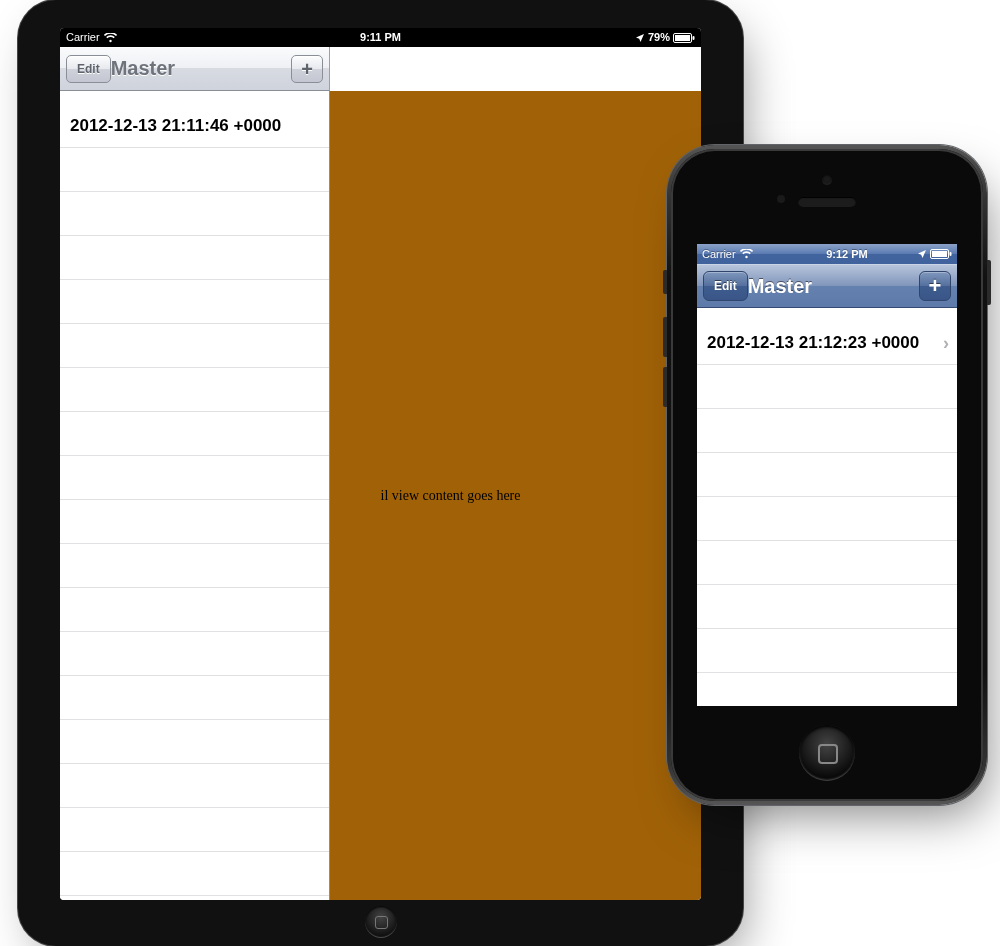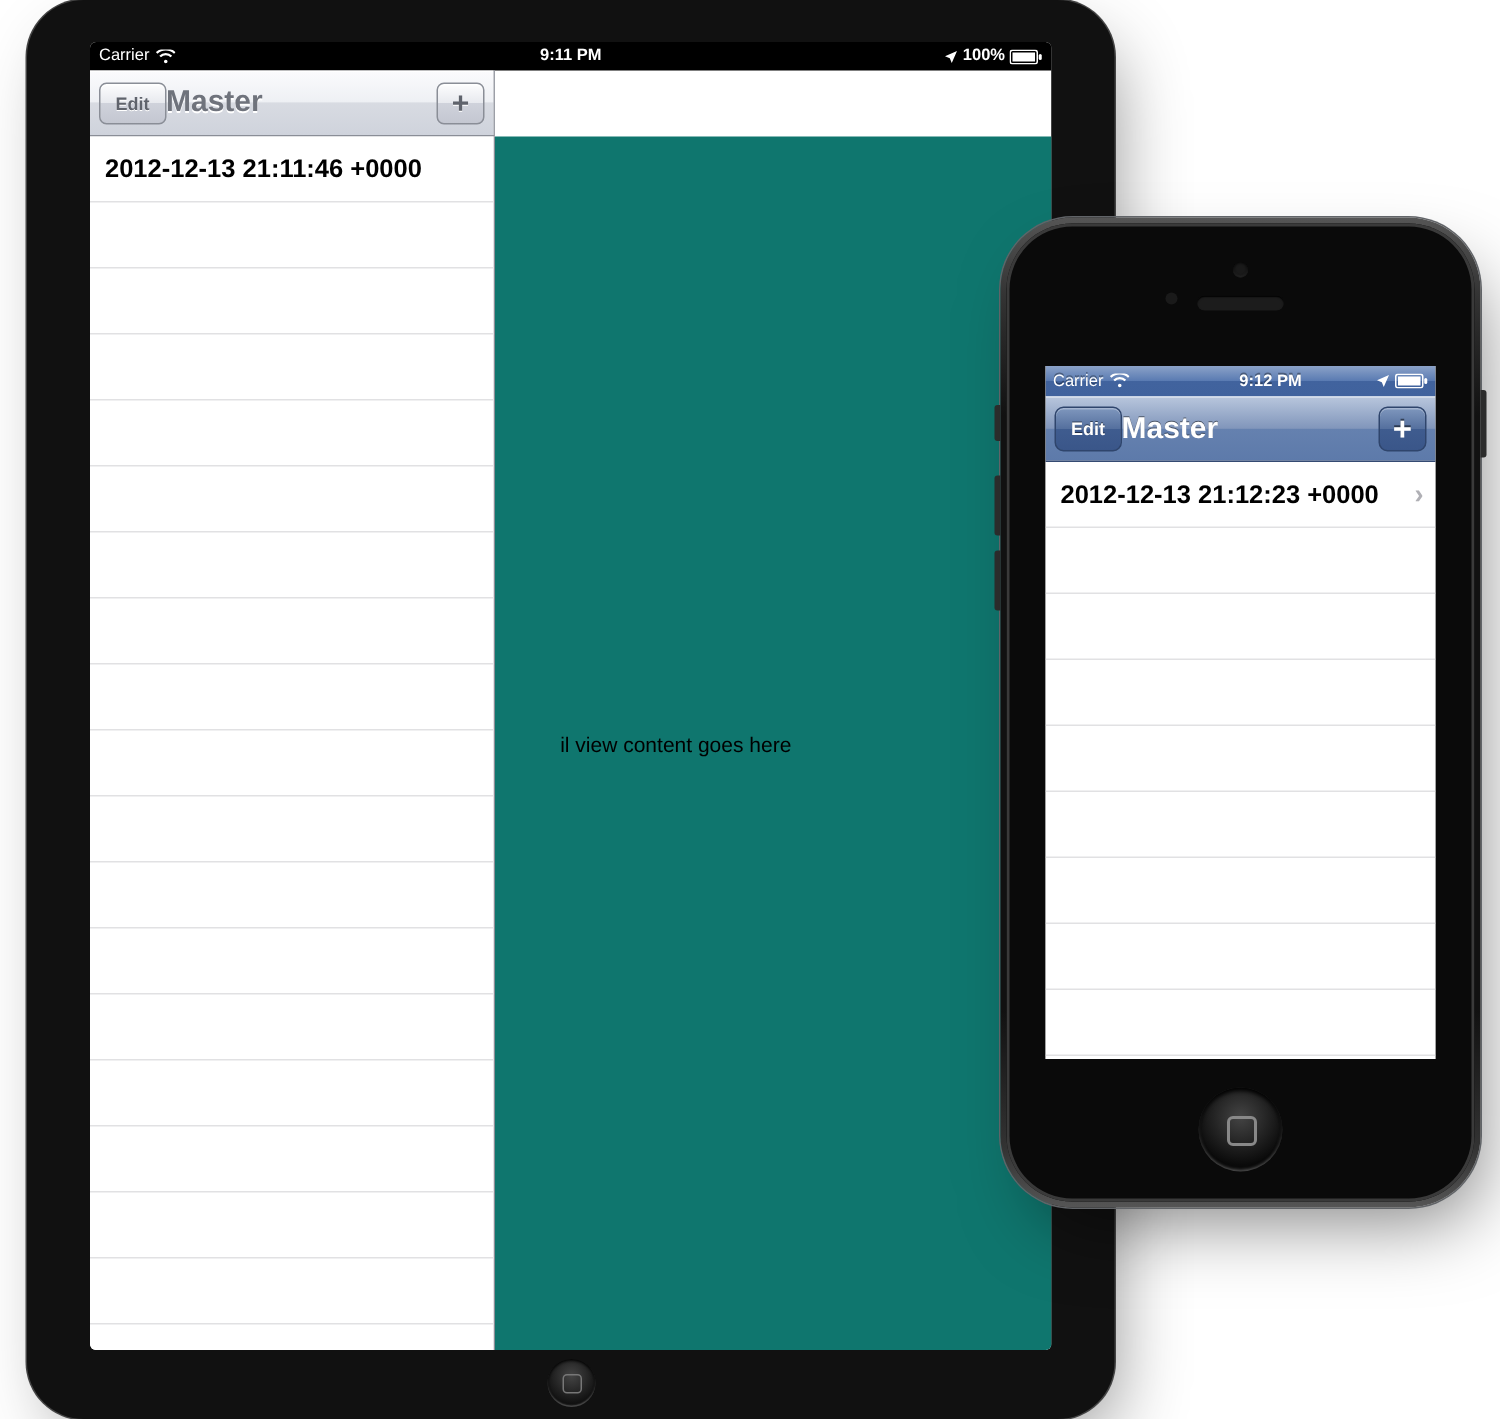--- a/index.html
+++ b/index.html
@@ -49,31 +49,31 @@
     height:28px;padding:0 10px;border-radius:5px;
     background:linear-gradient(#fdfdfe,#e7e9ee 49%,#cfd2db 50%,#c4c7d1);
     border:1px solid #8a8e97;color:#5f636c;font-size:12px;font-weight:700;
     text-shadow:0 1px 0 #fff;box-shadow:inset 0 1px 0 #fff;cursor:pointer;
     display:flex;align-items:center;justify-content:center;
   }
   .btn-grey.plus{width:32px;padding:0;font-size:20px;line-height:1;}
 
   .split{position:absolute;top:63px;left:0;right:0;bottom:0;display:flex;}
   .master-pane{width:270px;border-right:1px solid #8a8e97;display:flex;flex-direction:column;position:relative;}
-  .detail-pane{flex:1;position:relative;background:#0f766e;}
+  .detail-pane{flex:1;position:relative;background:#a16207;font-family:Liberation Serif, serif;}
 
   
   .ipad-nav-row{height:44px;display:flex;}
   .ipad-nav-row .navbar-grey{border-right:1px solid #9c9fa7;}
   .ipad-nav-row .navbar-grey.master{width:270px;}
   .ipad-nav-row .navbar-grey.detail{flex:1;border-right:none;}
   .ipad-nav-row .navbar-grey.detail .nav-title{text-align:left;padding-left:22px;}
 
   .table{flex:1;overflow:hidden;background:#fff;}
-  .row{height:44px;border-bottom:1px solid #e1e1e3;display:flex;align-items:center;padding:16px 10px;font-size:17px;font-weight:700;color:#000;}
+  .row{height:44px;border-bottom:1px solid #e1e1e3;display:flex;align-items:center;padding:16px 10px;font-size:17px;font-weight:700;color:#000;margin-top:13px;}
   .row-empty{height:44px;border-bottom:1px solid #e1e1e3;}
 
   .detail-center{
     position:absolute;left:0;right:0;top:50%;transform:translateY(-50%);
     text-align:center;font-size:14px;color:#000;pointer-events:none;
     
     left:-130px;
   }
 
   
@@ -160,21 +160,21 @@
               </svg>
           </span>
         </div>
         <div class="sb-center">9:11 PM</div>
         <div class="sb-right">
           <span class="loc">
             <svg width="10" height="10" viewBox="0 0 10 10">
                 <path fill="#fff" d="M9 1 1 4.5l3.2 1.3L5.5 9z"></path>
               </svg>
           </span>
-          <span>100%</span>
+          <span>79%</span>
           <span class="batt">
             <svg width="22" height="10" viewBox="0 0 22 10">
                 <rect x="0.5" y="0.5" width="18" height="9" rx="1.5" fill="none" stroke="#fff"></rect>
                 <rect x="2" y="2" width="15" height="6" fill="#fff"></rect>
                 <rect x="19.5" y="3" width="2" height="4" rx="1" fill="#fff"></rect>
               </svg>
           </span>
         </div>
       </div>
 

